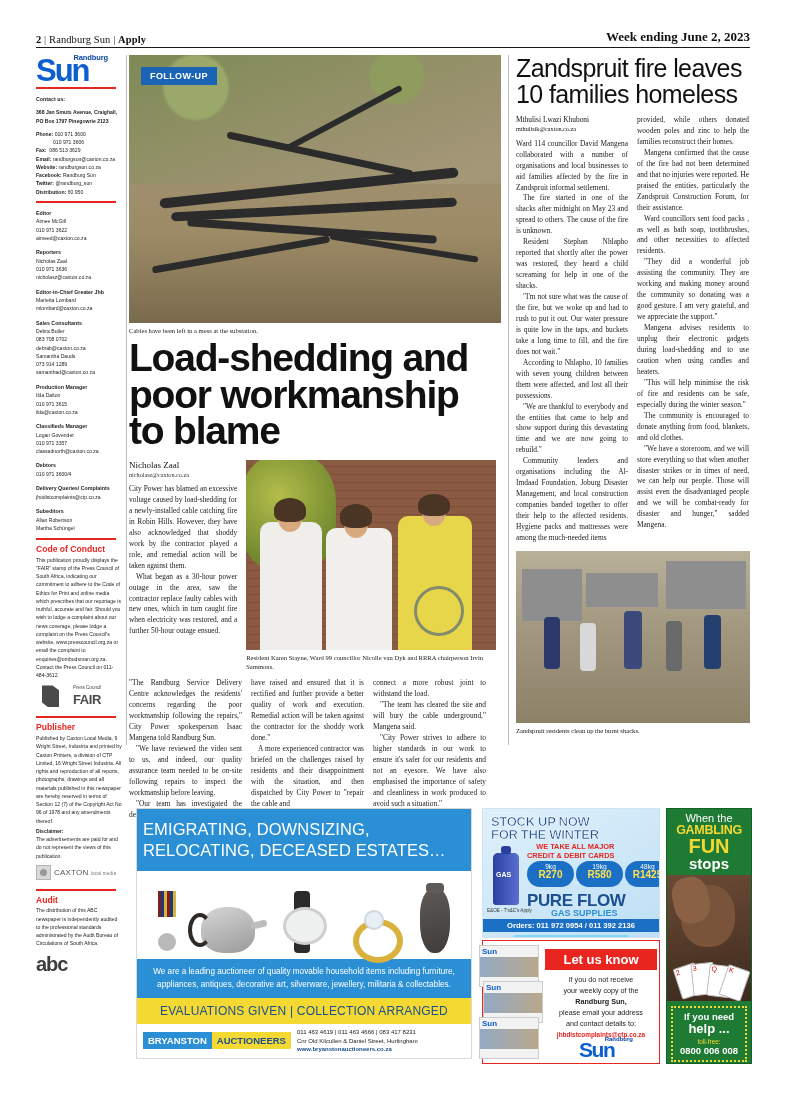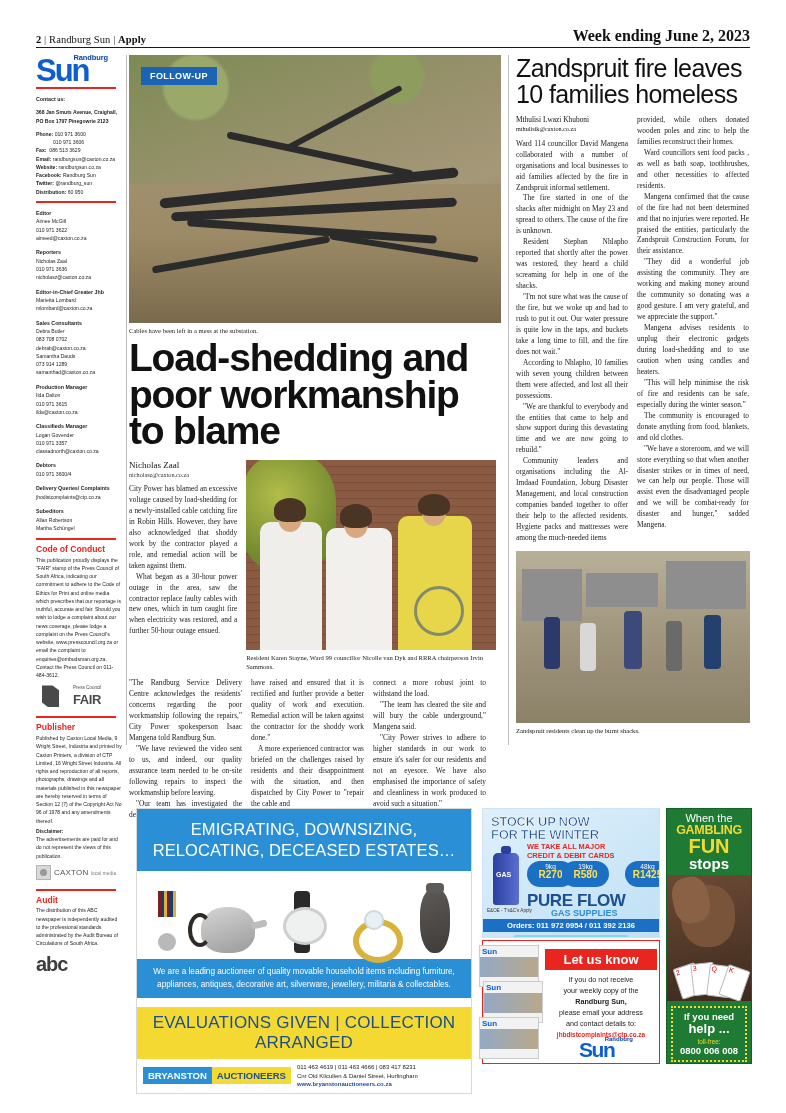--- a/index.html
+++ b/index.html
@@ -5,21 +5,21 @@
   html,body{margin:0;padding:0;background:#ffffff;}
   body{width:786px;height:1113px;font-family:"Liberation Sans",sans-serif;color:#111;overflow:hidden;}
   .page{position:relative;width:786px;height:1113px;background:#fff;}
 
   
   .topbar{position:absolute;left:36px;top:27px;width:714px;height:20px;border-bottom:1.6px solid #1a1a1a;
           display:flex;align-items:flex-end;justify-content:space-between;}
   .topbar-left{font-family:"Liberation Serif",serif;font-size:10.5px;font-weight:bold;color:#111;letter-spacing:.1px;padding-bottom:2px;}
   .topbar-left .sep{font-weight:normal;color:#333;}
   .topbar-left .soft{font-weight:normal;}
-  .topbar-right{font-family:"Liberation Serif",serif;font-size:16px;font-weight:bold;padding-bottom:2px;}
+  .topbar-right{font-family:"Liberation Serif",serif;font-size:13px;font-weight:bold;padding-bottom:2px;}
 
   
   .rail{position:absolute;left:36px;top:55px;width:86px;height:1020px;}
   .rail-sep{position:absolute;left:126px;top:55px;width:1px;height:690px;background:#bdbdbd;}
   .logo{line-height:.8;margin-bottom:3px;}
   .logo .rb{font-family:"Liberation Sans",sans-serif;font-size:7.5px;font-weight:bold;color:#0a47a6;letter-spacing:-.1px;
             display:block;text-align:right;width:72px;margin-bottom:-2px;}
   .logo .sun{font-family:"Liberation Sans",sans-serif;font-size:31px;font-weight:bold;color:#0b5fcf;letter-spacing:-2px;display:block;}
   .redrule{height:2px;background:#e8251f;width:80px;margin:2px 0 5px 0;}
   .rail-txt{font-size:5.1px;line-height:1.62;color:#1d1d1d;}
@@ -117,59 +117,59 @@
   .pfig{position:absolute;border-radius:4px;}
   .pf1{left:28px;top:66px;width:16px;height:52px;background:#2b3a6b;}
   .pf2{left:64px;top:72px;width:16px;height:48px;background:#d8d8d8;}
   .pf3{left:108px;top:60px;width:18px;height:58px;background:#3b4a7a;}
   .pf4{left:150px;top:70px;width:16px;height:50px;background:#6a6a6a;}
   .pf5{left:188px;top:64px;width:17px;height:54px;background:#24406e;}
   .caption3{font-family:"Liberation Serif",serif;font-size:6.6px;margin-top:4px;}
 
   
   .ad-auction{position:absolute;left:136px;top:808px;width:334px;border:1px solid #d8d8d8;}
-  .ad-blue{background:#2b8fd6;color:#fff;text-align:center;padding:10px 6px 11px;
+  .ad-blue{background:#2b8fd6;color:#fff;padding:10px 6px 11px;
            font-size:16.5px;line-height:1.25;letter-spacing:.1px;}
   .ad-items{height:78px;background:#fff;display:flex;align-items:flex-end;justify-content:space-around;padding:4px 8px 6px;}
   .itm{position:relative;}
   .medal{width:18px;height:62px;}
   .medal .bar{height:26px;width:18px;background:repeating-linear-gradient(90deg,#7b1f1f 0 3px,#1b3a78 3px 6px,#d8b23c 6px 9px);}
   .medal .disc{width:18px;height:18px;border-radius:50%;background:#b9b9b9;margin-top:16px;}
   .teapot{width:54px;height:46px;border-radius:46% 46% 42% 42%;background:linear-gradient(160deg,#d6d6d6,#9a9a9a);position:relative;}
   .teapot:before{content:"";position:absolute;left:-13px;top:6px;width:16px;height:26px;border:4px solid #2f2a26;border-radius:50%;border-right-color:transparent;}
   .teapot:after{content:"";position:absolute;right:-12px;top:14px;width:16px;height:7px;background:#bdbdbd;transform:rotate(-14deg);border-radius:3px;}
   .watch{width:42px;height:62px;position:relative;}
   .watch .strap{position:absolute;left:13px;top:0;width:16px;height:62px;background:#2a2a2a;border-radius:4px;}
   .watch .face{position:absolute;left:2px;top:16px;width:38px;height:32px;border-radius:50%;background:#eef1ef;border:3px solid #cfcfcf;}
   .ring{width:46px;height:44px;position:relative;}
   .ring .band{position:absolute;left:4px;top:10px;width:38px;height:32px;border:6px solid #d8b23c;border-radius:50%;}
   .ring .gem{position:absolute;left:15px;top:1px;width:16px;height:16px;border-radius:50%;background:#e8f0f6;border:2px solid #cfd8de;}
   .vase{width:30px;height:64px;border-radius:40% 40% 45% 45%;background:linear-gradient(160deg,#5d5a57,#3e3b38);position:relative;}
   .vase:before{content:"";position:absolute;left:6px;top:-6px;width:18px;height:10px;background:#5d5a57;border-radius:4px;}
   .ad-txt{background:#2b8fd6;color:#fff;text-align:center;font-size:8.2px;line-height:1.5;padding:7px 10px;}
-  .ad-yellow{background:#f3d932;color:#1b4f8f;text-align:center;font-size:17px;padding:6px;letter-spacing:.2px;margin-top:9px;}
+  .ad-yellow{background:#f3d932;color:#1b4f8f;text-align:center;font-size:12px;padding:6px;letter-spacing:.2px;}
   .ad-foot{display:flex;align-items:center;background:#fff;padding:4px 6px;gap:6px;}
   .bry{display:flex;font-size:9.5px;font-weight:bold;}
   .bry .b1{background:#2b8fd6;color:#fff;padding:3px 5px;}
   .bry .b2{background:#f3d932;color:#1b4f8f;padding:3px 5px;}
   .ad-foot-txt{font-size:6px;line-height:1.45;color:#222;}
   .ad-foot-txt .web{color:#1b4f8f;font-weight:bold;}
 
   .ad-gas{position:absolute;left:482px;top:808px;width:176px;height:128px;overflow:hidden;
           background:linear-gradient(150deg,#dff0fb,#bfe0f5);border:1px solid #cfe3f2;}
   .gas-t1{position:absolute;left:8px;top:6px;font-size:13px;font-weight:bold;color:#1b4f8f;line-height:1.02;
           -webkit-text-stroke:.6px #fff;letter-spacing:-.3px;}
-  .gas-red{position:absolute;left:44px;top:34px;font-size:7.4px;font-weight:bold;color:#e8251f;line-height:1.15;text-align:left;}
+  .gas-red{position:absolute;left:44px;top:34px;font-size:7.4px;font-weight:bold;color:#e8251f;line-height:1.15;text-align:right;}
   .cyl{position:absolute;left:10px;top:44px;width:26px;height:52px;background:linear-gradient(90deg,#2b3fa0,#5a6fd0);border-radius:5px 5px 3px 3px;}
   .cyl:before{content:"";position:absolute;left:8px;top:-7px;width:10px;height:8px;background:#2b3fa0;border-radius:3px;}
   .cyl-lbl{position:absolute;left:3px;top:18px;color:#fff;font-size:7px;font-weight:bold;}
   .pill{position:absolute;top:52px;width:47px;height:26px;border-radius:13px;background:#1b6fc4;color:#fff;text-align:center;}
   .pill .kg{font-size:6.6px;display:block;margin-top:2px;}
   .pill .pr{font-size:10px;font-weight:bold;color:#ffe14d;display:block;line-height:1;}
-  .p-a{left:44px;}.p-b{left:79px;}.p-c{left:142px;width:45px;}
+  .p-a{left:44px;}.p-b{left:93px;}.p-c{left:142px;width:45px;}
   .pure{position:absolute;left:44px;top:82px;font-size:17px;font-weight:bold;color:#1b4f8f;letter-spacing:-.4px;text-align:right;}
   .supp{position:absolute;left:68px;top:99px;font-size:9px;color:#2b8fd6;font-weight:bold;}
   .eaoe{position:absolute;left:4px;top:99px;font-size:4.6px;color:#333;}
   .orders{position:absolute;left:0;top:110px;width:176px;background:#1b6fc4;color:#fff;font-size:7.6px;
           font-weight:bold;text-align:center;padding:2px 0;}
   .freedel{position:absolute;left:30px;top:126px;width:116px;background:#7fd8f5;color:#123f6e;font-size:7.6px;
            font-weight:bold;text-align:center;padding:2px 0;border-radius:3px;}
 
   .ad-letus{position:absolute;left:482px;top:940px;width:176px;height:122px;border:1.4px solid #e8251f;background:#fff;}
   .papers{position:absolute;left:-6px;top:4px;width:64px;height:112px;}
@@ -407,22 +407,22 @@
             <p>Resident Stephan Nhlapho reported that shortly after the power was restored, they heard a child screaming for help in one of the shacks.</p>
             <p>"I'm not sure what was the cause of the fire, but we woke up and had to rush to put it out. Our water pressure is quite low in the taps, and buckets take a long time to fill, and the fire does not wait."</p>
             <p>According to Nhlapho, 10 families with seven young children between them were affected, and lost all their possessions.</p>
             <p>"We are thankful to everybody and the entities that came to help and show support during this devastating time and we are now going to rebuild."</p>
             <p>Community leaders and organisations including the Al-Imdaad Foundation, Joburg Disaster Management, and local construction companies banded together to offer their help to the affected residents. Hygiene packs and mattresses were among the much-needed items</p>
           </div>
       </div>
       <div class="rcol">
         <div class="body-col" id="sec-col2">
             <p class="first">provided, while others donated wooden poles and zinc to help the families reconstruct their homes.</p>
+            <p>Mangena confirmed that the cause of the fire had not been determined and that no injuries were reported. He praised the entities, particularly the Zandspruit Construction Forum, for their assistance.</p>
             <p>Ward councillors sent food packs , as well as bath soap, toothbrushes, and other necessities to affected residents.</p>
-            <p>Mangena confirmed that the cause of the fire had not been determined and that no injuries were reported. He praised the entities, particularly the Zandspruit Construction Forum, for their assistance.</p>
             <p>"They did a wonderful job assisting the community. They are working and making money around the community so donating was a good gesture. I am very grateful, and we appreciate the support."</p>
             <p>Mangena advises residents to unplug their electronic gadgets during load-shedding and to use caution when using candles and heaters.</p>
             <p>"This will help minimise the risk of fire and residents can be safe, especially during the winter season."</p>
             <p>The community is encouraged to donate anything from food, blankets, and old clothes.</p>
             <p>"We have a storeroom, and we will store everything so that when another disaster strikes or in times of need, we can help our people. Those will assist even the disadvantaged people and we will be combat-ready for disaster and hunger," sadded Mangena.</p>
           </div>
       </div>
     </div>
     <div class="photo3">
       <div class="ground"></div>

